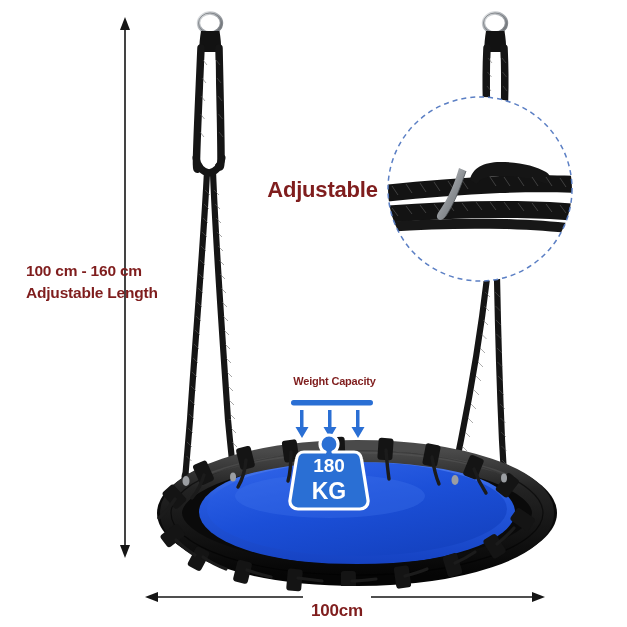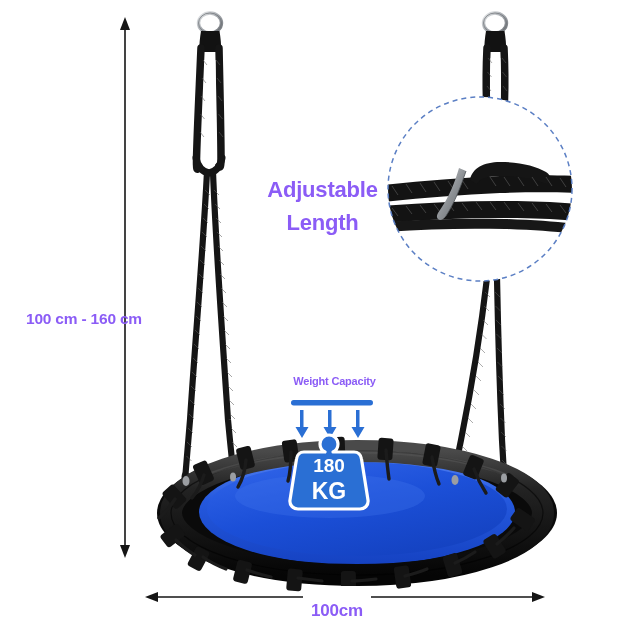--- a/index.html
+++ b/index.html
@@ -20,32 +20,32 @@
     position: absolute;
     left: 0;
     top: 0;
     width: 627px;
     height: 627px;
   }
   .txt {
     position: absolute;
     font-family: "Liberation Sans", sans-serif;
     font-weight: bold;
-    color: #8b5cf6;
+    color: #7f1d1d;
     white-space: nowrap;
     letter-spacing: -0.2px;
   }
   #left-dim-label {
     left: 26px;
     top: 260px;
     font-size: 15.5px;
     line-height: 22px;
     text-align: left;
   }
-  #left-dim-label div { white-space: nowrap; margin-top: 48px; }
+  #left-dim-label div { white-space: nowrap; }
   #adjustable-label {
     left: 255px;
     top: 173px;
     font-size: 22px;
     line-height: 33px;
     text-align: center;
     width: 135px;
   }
   #weight-capacity-label {
     left: 268px;
@@ -329,25 +329,25 @@
 
     <g>
       <line x1="152" y1="597" x2="538" y2="597" stroke="#151515" stroke-width="1.6"></line>
       <path d="M145 597 L158 592 L158 602 Z" fill="#151515"></path>
       <path d="M545 597 L532 592 L532 602 Z" fill="#151515"></path>
     </g>
   </svg>
 
   <div class="txt" id="left-dim-label">
     <div>100 cm - 160 cm</div>
+    <div>Adjustable Length</div>
   </div>
 
   <div class="txt" id="adjustable-label">
     <div>Adjustable</div>
-    <div>Length</div>
   </div>
 
   <div class="txt" id="weight-capacity-label">Weight Capacity</div>
 
   <div class="badge-num" id="badge-150">180</div>
   <div class="badge-num" id="badge-kg">KG</div>
 
   <div class="txt" id="width-label">100cm</div>
 
 </div>

